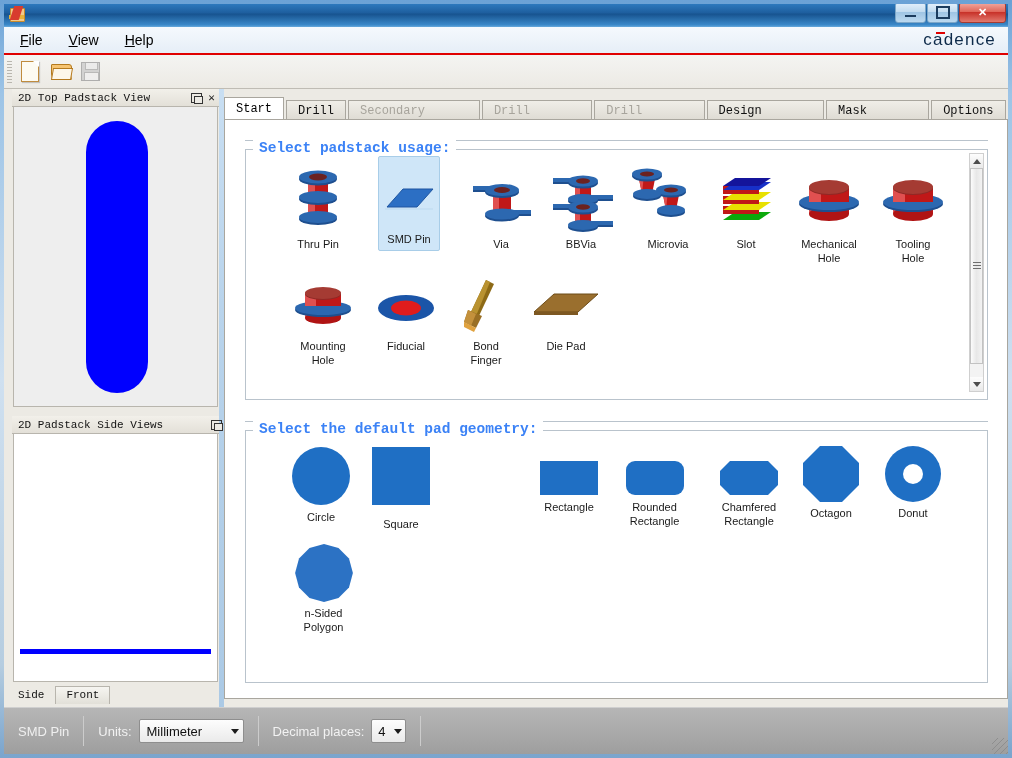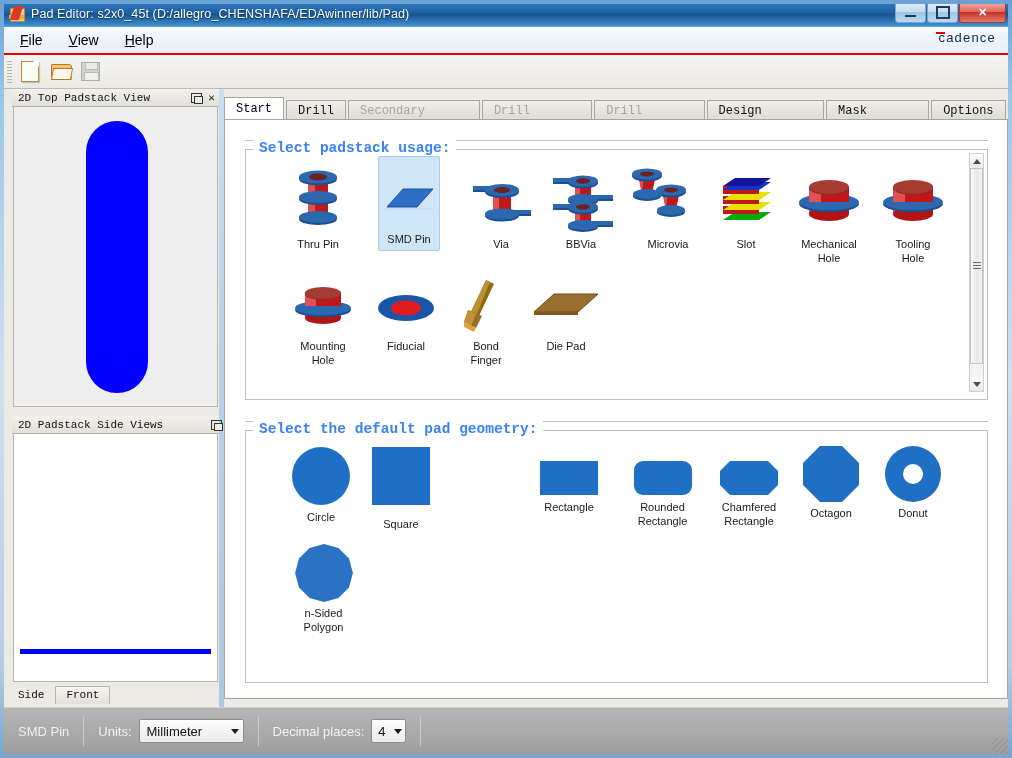--- a/index.html
+++ b/index.html
@@ -57,21 +57,21 @@
     background:linear-gradient(180deg,#f5f9fd 0%,#e6eef7 100%);
     display:flex;align-items:center;
     border-bottom:2px solid #e00000;
   }
   .menu-item{
     font-size:14px;color:#000;padding:2px 10px;margin-left:6px;cursor:default;
     font-family:"Liberation Sans",sans-serif;
   }
   .menu-item u{text-decoration:underline;}
   .cadence{
-    position:absolute;right:12px;top:3px;font-size:13px;color:#0d2a4a;
+    position:absolute;right:12px;top:3px;font-size:17px;color:#0d2a4a;
     letter-spacing:1.2px;font-family:"Liberation Sans",sans-serif;
   }
   
   .toolbar{
     position:absolute;left:4px;top:55px;width:1004px;height:33px;
     background:linear-gradient(180deg,#f4f4f2 0%,#eceae4 100%);
     border-bottom:1px solid #bfbcb4;
     display:flex;align-items:center;
   }
   .grip{width:5px;height:22px;margin-left:3px;margin-right:4px;
@@ -194,21 +194,20 @@
 <body>
 
 <div id="app">
 
   <div class="titlebar">
     <div class="title-ico">
       <div class="b1"></div>
         <div class="b3"></div>
         <div class="b2"></div>
     </div>
-    <div class="title-text">Pad Editor: s2x0_45t  (D:/allegro_CHENSHAFA/EDAwinner/lib/Pad)</div>
     <div class="win-btns">
       <div class="wb">
           <div class="min"></div>
         </div>
       <div class="wb">
           <div class="max"></div>
         </div>
       <div class="wb close">✕</div>
     </div>
   </div>
@@ -546,21 +545,21 @@
 
           <div class="cell" style="left:278px;top:28px;width:90px;">
             <div class="glyph">
               <svg width="62" height="38" viewBox="0 0 62 38">
                   <rect x="2" y="2" width="58" height="34" fill="#1f6fc4"></rect>
                 </svg>
             </div>
             <div class="cap">Rectangle</div>
           </div>
 
-          <div class="cell" style="left:364px;top:28px;width:105px;">
+          <div class="cell" style="left:356px;top:28px;width:105px;">
             <div class="glyph">
               <svg width="62" height="38" viewBox="0 0 62 38">
                   <rect x="2" y="2" width="58" height="34" rx="9" fill="#1f6fc4"></rect>
                 </svg>
             </div>
             <div class="cap">Rounded
 Rectangle</div>
           </div>
 
           <div class="cell" style="left:448px;top:28px;width:110px;">

